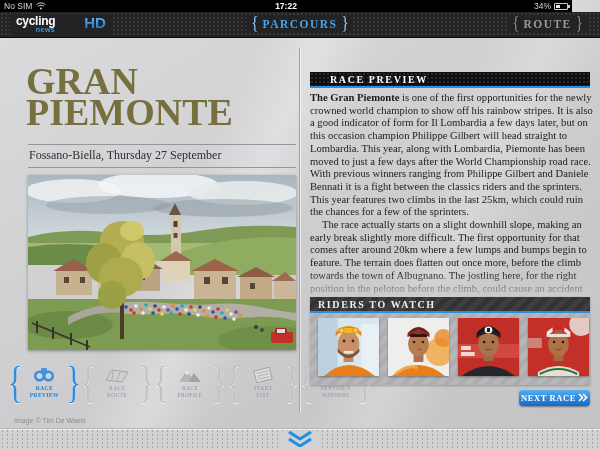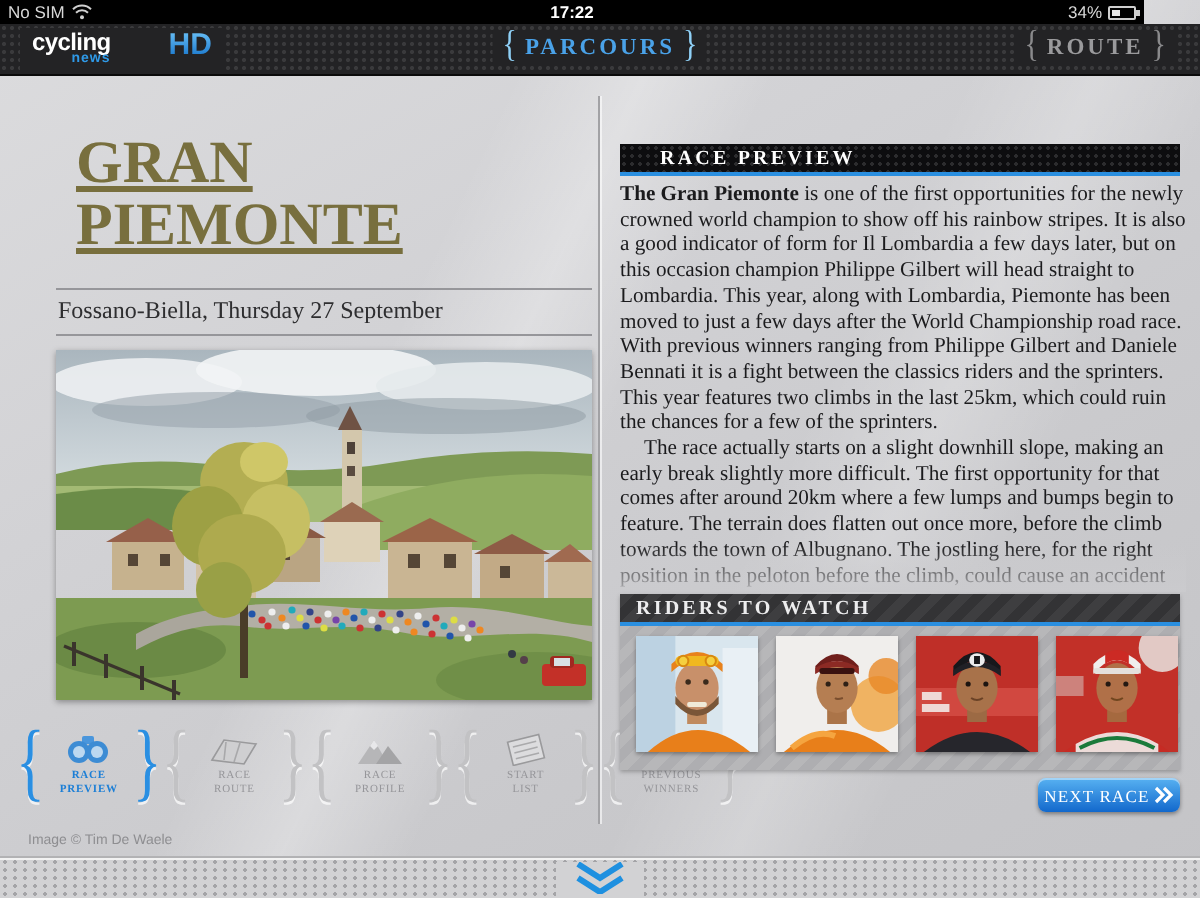--- a/index.html
+++ b/index.html
@@ -43,22 +43,22 @@
   .menu .txt{ color:#9a9a9c; }
   .menu .brc{ color:#8a8a8c; }
 
   
   .divider{ position:absolute; left:299px; top:48px; width:1px; height:364px; background:#a2a2a5; box-shadow:1px 0 0 rgba(255,255,255,.6); }
 
   .badge{ position:absolute; left:28px; top:52px; width:122px; height:18px;
     background:linear-gradient(#6cbef6,#1a6ed4); border-radius:9px;
     color:#fff; font-weight:bold; font-size:11px; letter-spacing:0.8px;
     text-align:center; line-height:17px; box-shadow:0 1px 2px rgba(0,0,0,.45), inset 0 1px 0 rgba(255,255,255,.5); }
-  .title{ position:absolute; left:38px; top:66px; width:245px; color:#786F3E;
-    font-size:30px; line-height:31px; font-weight:bold; letter-spacing:0px;text-decoration:underline; }
+  .title{ position:absolute; left:26px; top:66px; width:245px; color:#786F3E;
+    font-size:38px; line-height:31px; font-weight:bold; letter-spacing:0px; }
   .sub-block{ position:absolute; left:28px; top:144px; width:268px;
     border-top:1px solid #96969a; border-bottom:1px solid #96969a;
     padding:3px 0 4px 1px; font-size:12px; color:#2e2e30; background:transparent; }
 
   .photo{ position:absolute; left:28px; top:175px; width:268px; height:175px;
     box-shadow:0 1px 3px rgba(0,0,0,.35); }
 
   
   .navrow{ position:absolute; left:8px; top:355px; width:288px; height:54px;
     display:flex; justify-content:space-evenly; align-items:center; }
@@ -94,21 +94,21 @@
   .riders-bar{ height:16px; line-height:15px;
     background:repeating-linear-gradient(135deg,#3e3e40 0 5px,#333335 5px 10px);
     border-bottom:2px solid #2a8fe0;
     color:#ededee; font-size:10px; font-weight:bold; letter-spacing:1.6px; padding-left:8px; }
   .riders-photos{ display:flex; gap:9px; padding:5px 0 0 8px; }
   .rider{ width:61px; height:58px; box-shadow:0 1px 2px rgba(0,0,0,.35); cursor:pointer; }
 
   .next-race{ position:absolute; left:519px; top:389px; width:71px; height:17px;
     background:linear-gradient(#58b2f2,#1268cc); border-radius:4px;
     box-shadow:0 1px 2px rgba(0,0,0,.4), inset 0 1px 0 rgba(255,255,255,.45);
-    color:#fff; font-size:8.5px; font-weight:normal; letter-spacing:0.6px;
+    color:#fff; font-size:8.5px; font-weight:bold; letter-spacing:0.6px;
     display:flex; align-items:center; justify-content:center; gap:2px; cursor:pointer; }
 
   
   .bottombar{ position:absolute; left:0; top:428px; width:600px; height:21px;
     background-color:#d2d2d4;
     background-image:radial-gradient(circle,#a4a4a7 0.8px,transparent 0.9px);
     background-size:5px 4px;
     border-top:1px solid #b2b2b4; box-shadow:inset 0 1px 0 rgba(255,255,255,.7); }
   .chev-wrap{ position:absolute; left:50%; top:2px; transform:translateX(-50%);
     background:#d2d2d4; padding:0 8px; cursor:pointer; }

